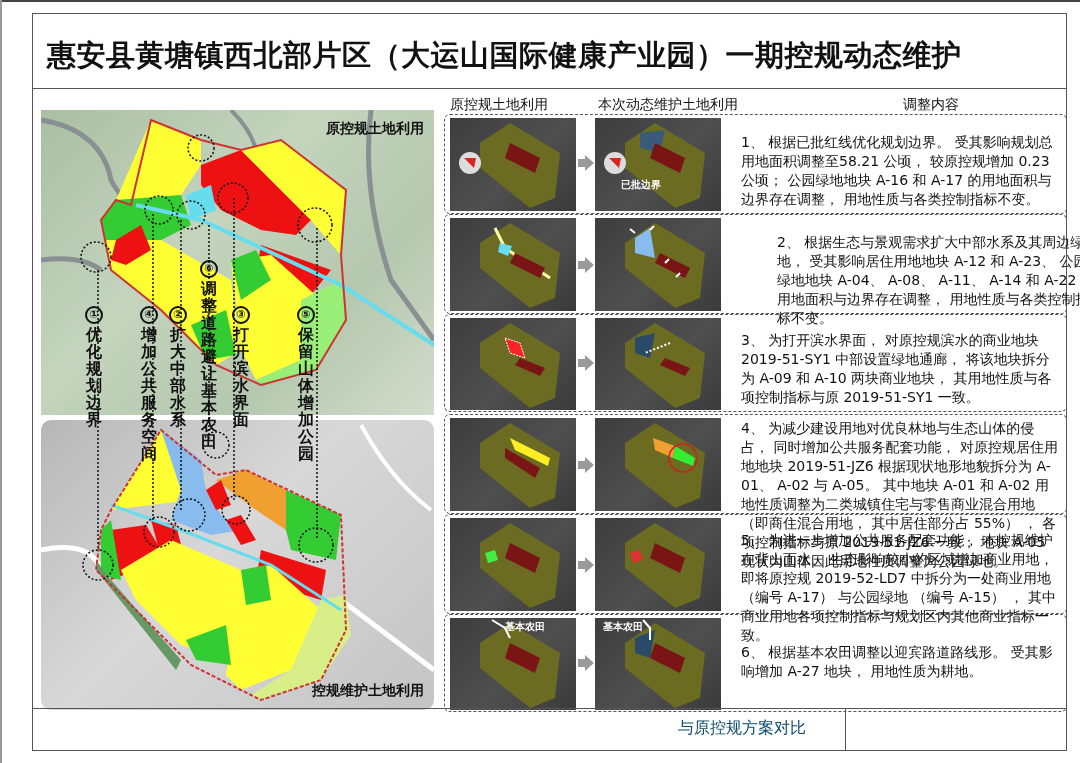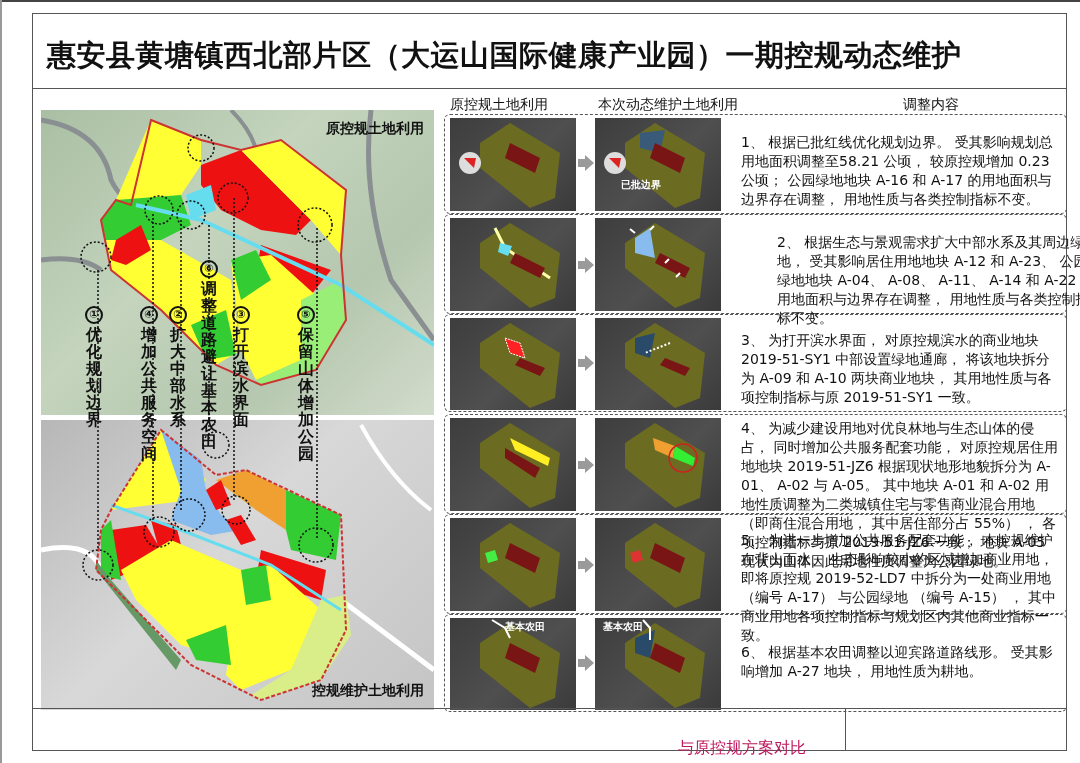--- a/index.html
+++ b/index.html
@@ -7,28 +7,28 @@
   body { font-family: "DejaVu Sans", "Liberation Sans", sans-serif; color: #111; position: relative; }
 
   .sheet { position: absolute; left: 32px; top: 13px; width: 1035px; height: 738px; border: 1px solid #555; background: #fff; }
   .outer-edge-top { position:absolute; left:0; top:0; width:1080px; height:2px; background:#444; }
   .outer-edge-left { position:absolute; left:0; top:0; width:2px; height:763px; background:#999; }
 
   .title-band { position: absolute; left: 0; top: 0; width: 100%; height: 75px; border-bottom: 1px solid #555; }
   .title { position: absolute; left: 14px; top: 22px; font-size: 29px; font-weight: bold; letter-spacing: 0.5px; color: #111; }
 
   .footer-band { position: absolute; left: 0; bottom: 0; width: 100%; height: 42px; border-top: 1px solid #555; }
-  .footer-caption { position: absolute; left: 645px; top: 9px; font-size: 16px; color: #be185d; margin-top: 20px; }
+  .footer-caption { position: absolute; left: 645px; top: 9px; font-size: 16px; color: #0c4a6e; }
   .footer-divider { position: absolute; left: 812px; top: 0; width: 1px; height: 100%; background: #555; }
 
   
   .map-panel { position: absolute; left: 8px; top: 96px; width: 393px; height: 600px; overflow: hidden; }
   .map { position: absolute; left: 0; width: 393px; }
   .map-top { top: 0; height: 305px; background: linear-gradient(135deg,#a9bfa3 0%,#c4d4bd 40%,#b5c7ae 70%,#d2dccc 100%); }
-  .map-bottom { top: 310px; height: 290px; background: linear-gradient(135deg,#b7b7b7 0%,#d8d8d8 45%,#c4c4c4 100%); }
+  .map-bottom { top: 310px; height: 290px; background: linear-gradient(135deg,#b7b7b7 0%,#d8d8d8 45%,#c4c4c4 100%); border-radius: 10px; }
   .map-gap { position:absolute; left:0; top:305px; width:393px; height:5px; background:#fff; }
   .map-label { position: absolute; right: 10px; font-size: 14px; font-weight: bold; color: #111; background: rgba(255,255,255,0.0); }
   .map-top .map-label { top: 10px; }
   .map-bottom .map-label { bottom: 10px; }
   .map svg { position: absolute; left: 0; top: 0; }
 
   .annot { position: absolute; top: 196px; width: 20px; font-size: 16px; font-weight: bold; line-height: 17px; color: #111; text-align: center; }
   .annot .num { display:block; width:18px; height:18px; border:2px solid #111; border-radius:50%; font-size:11px; line-height:14px; margin: 0 auto 2px; }
 
   

